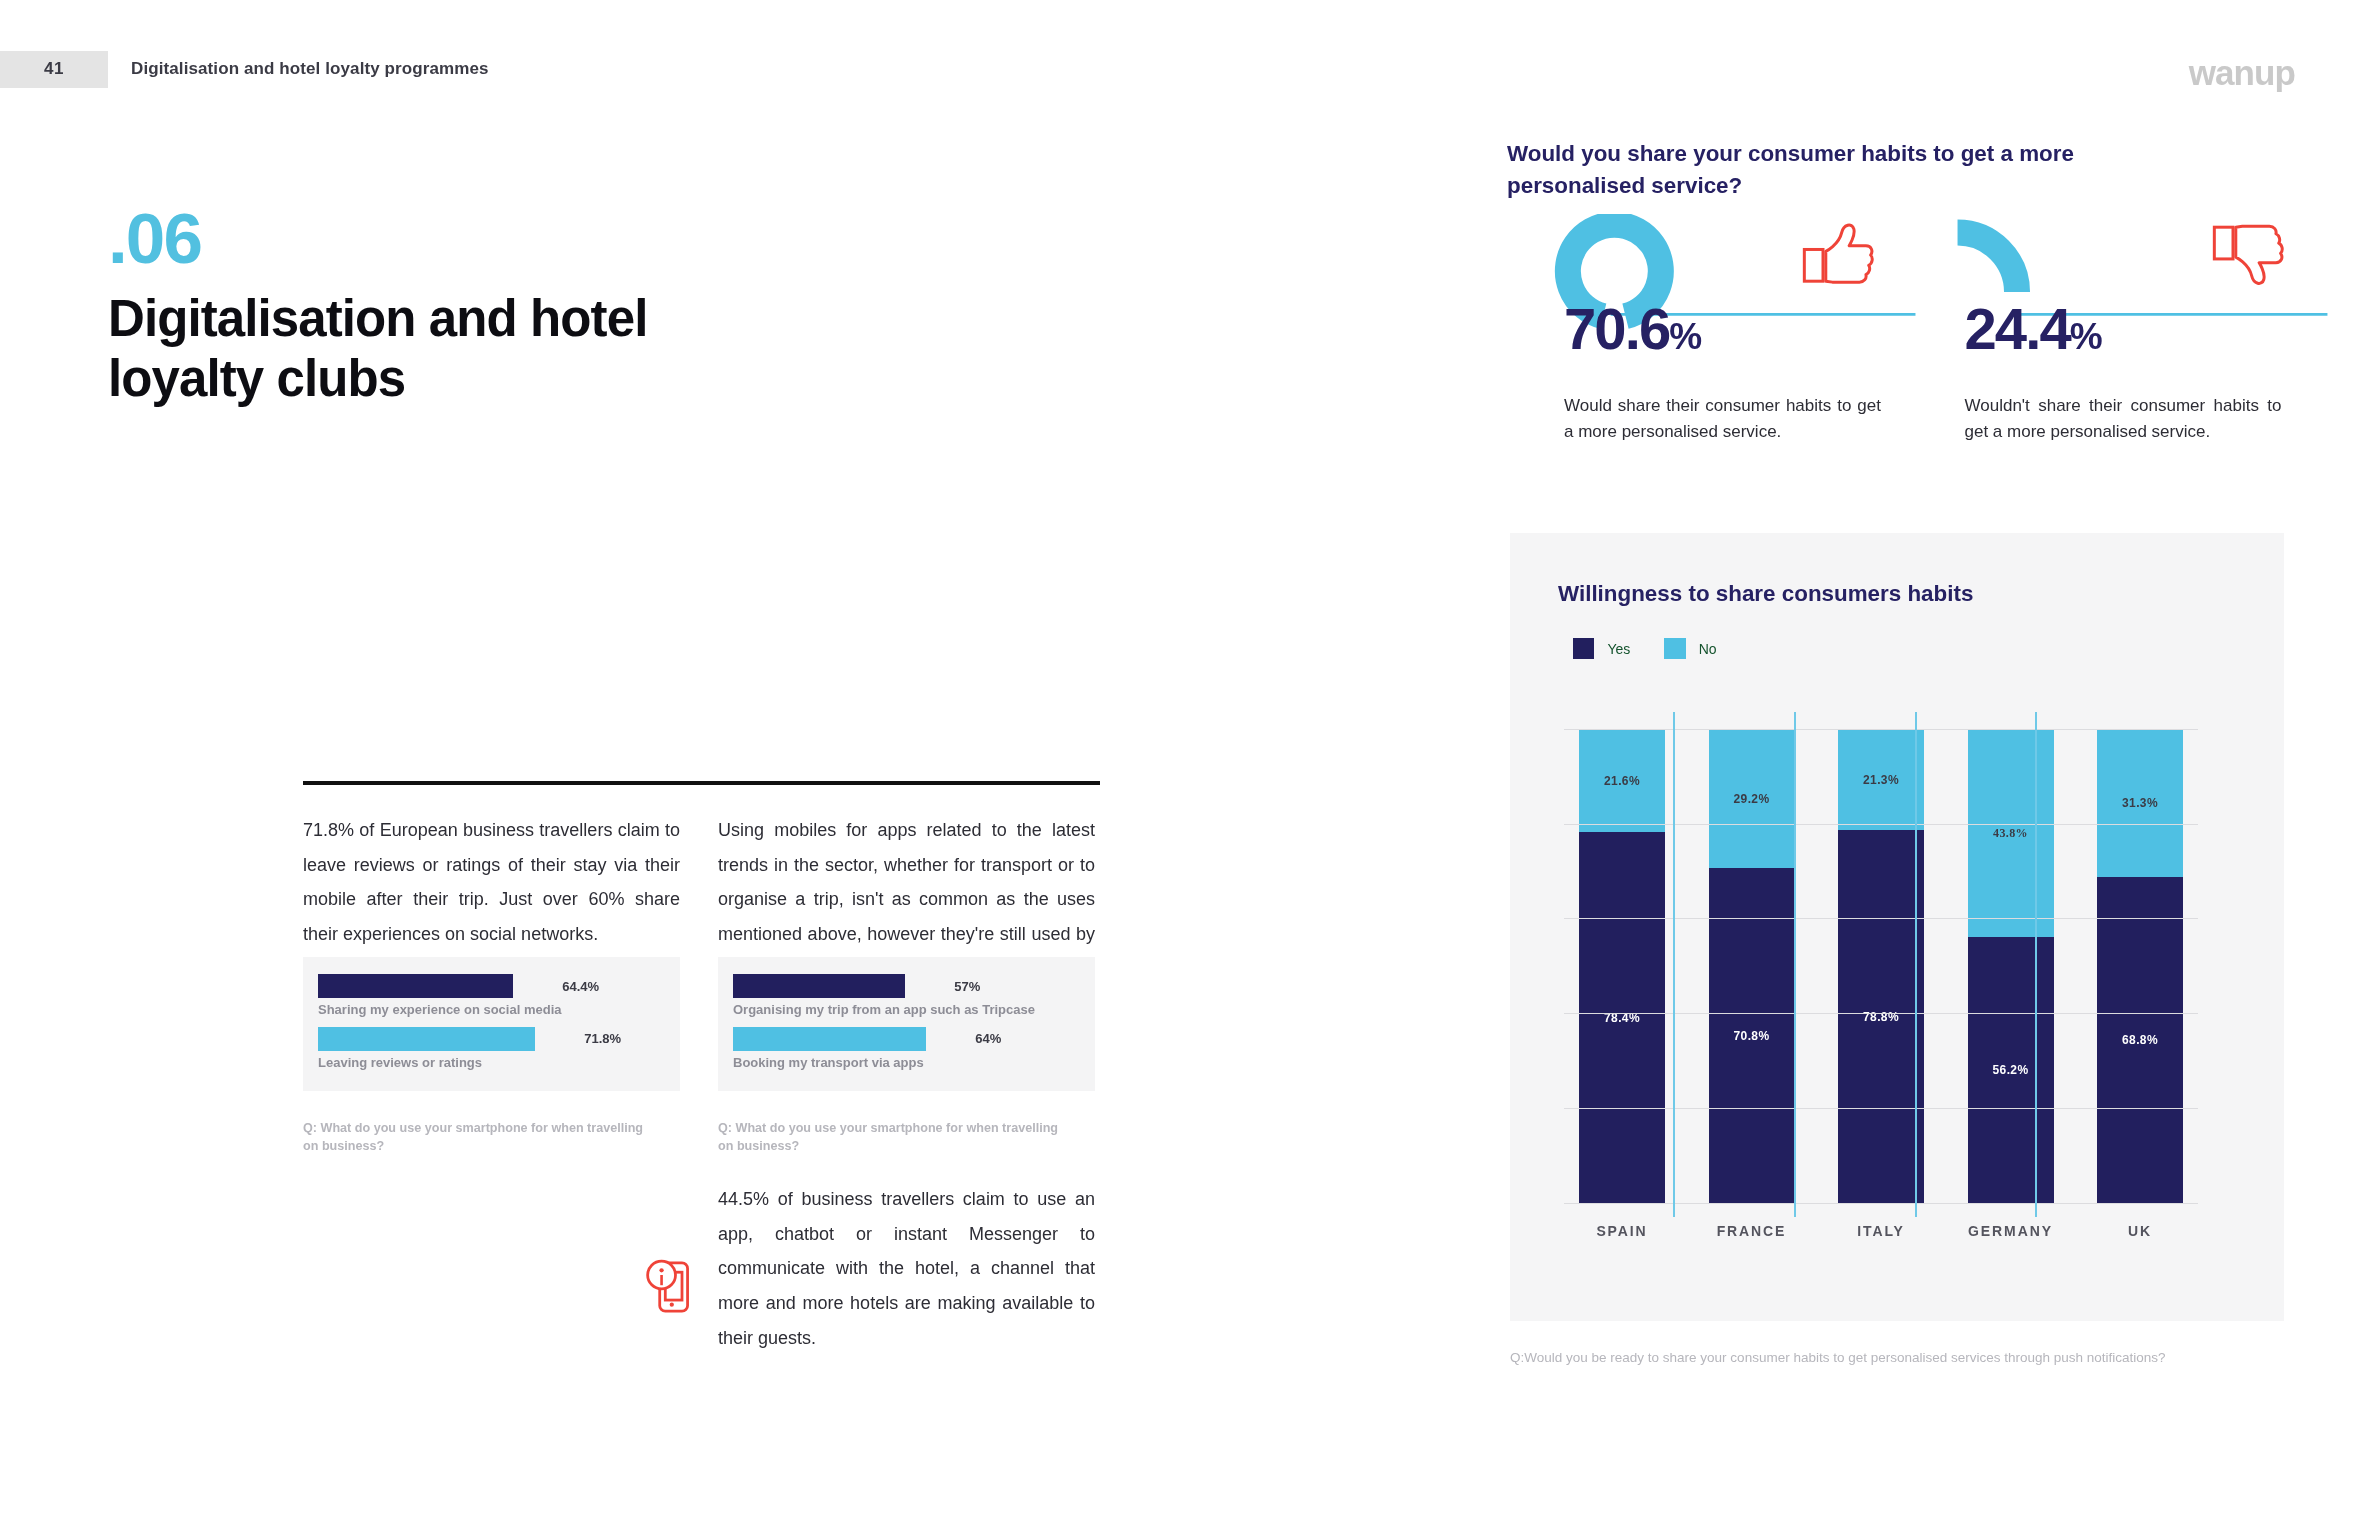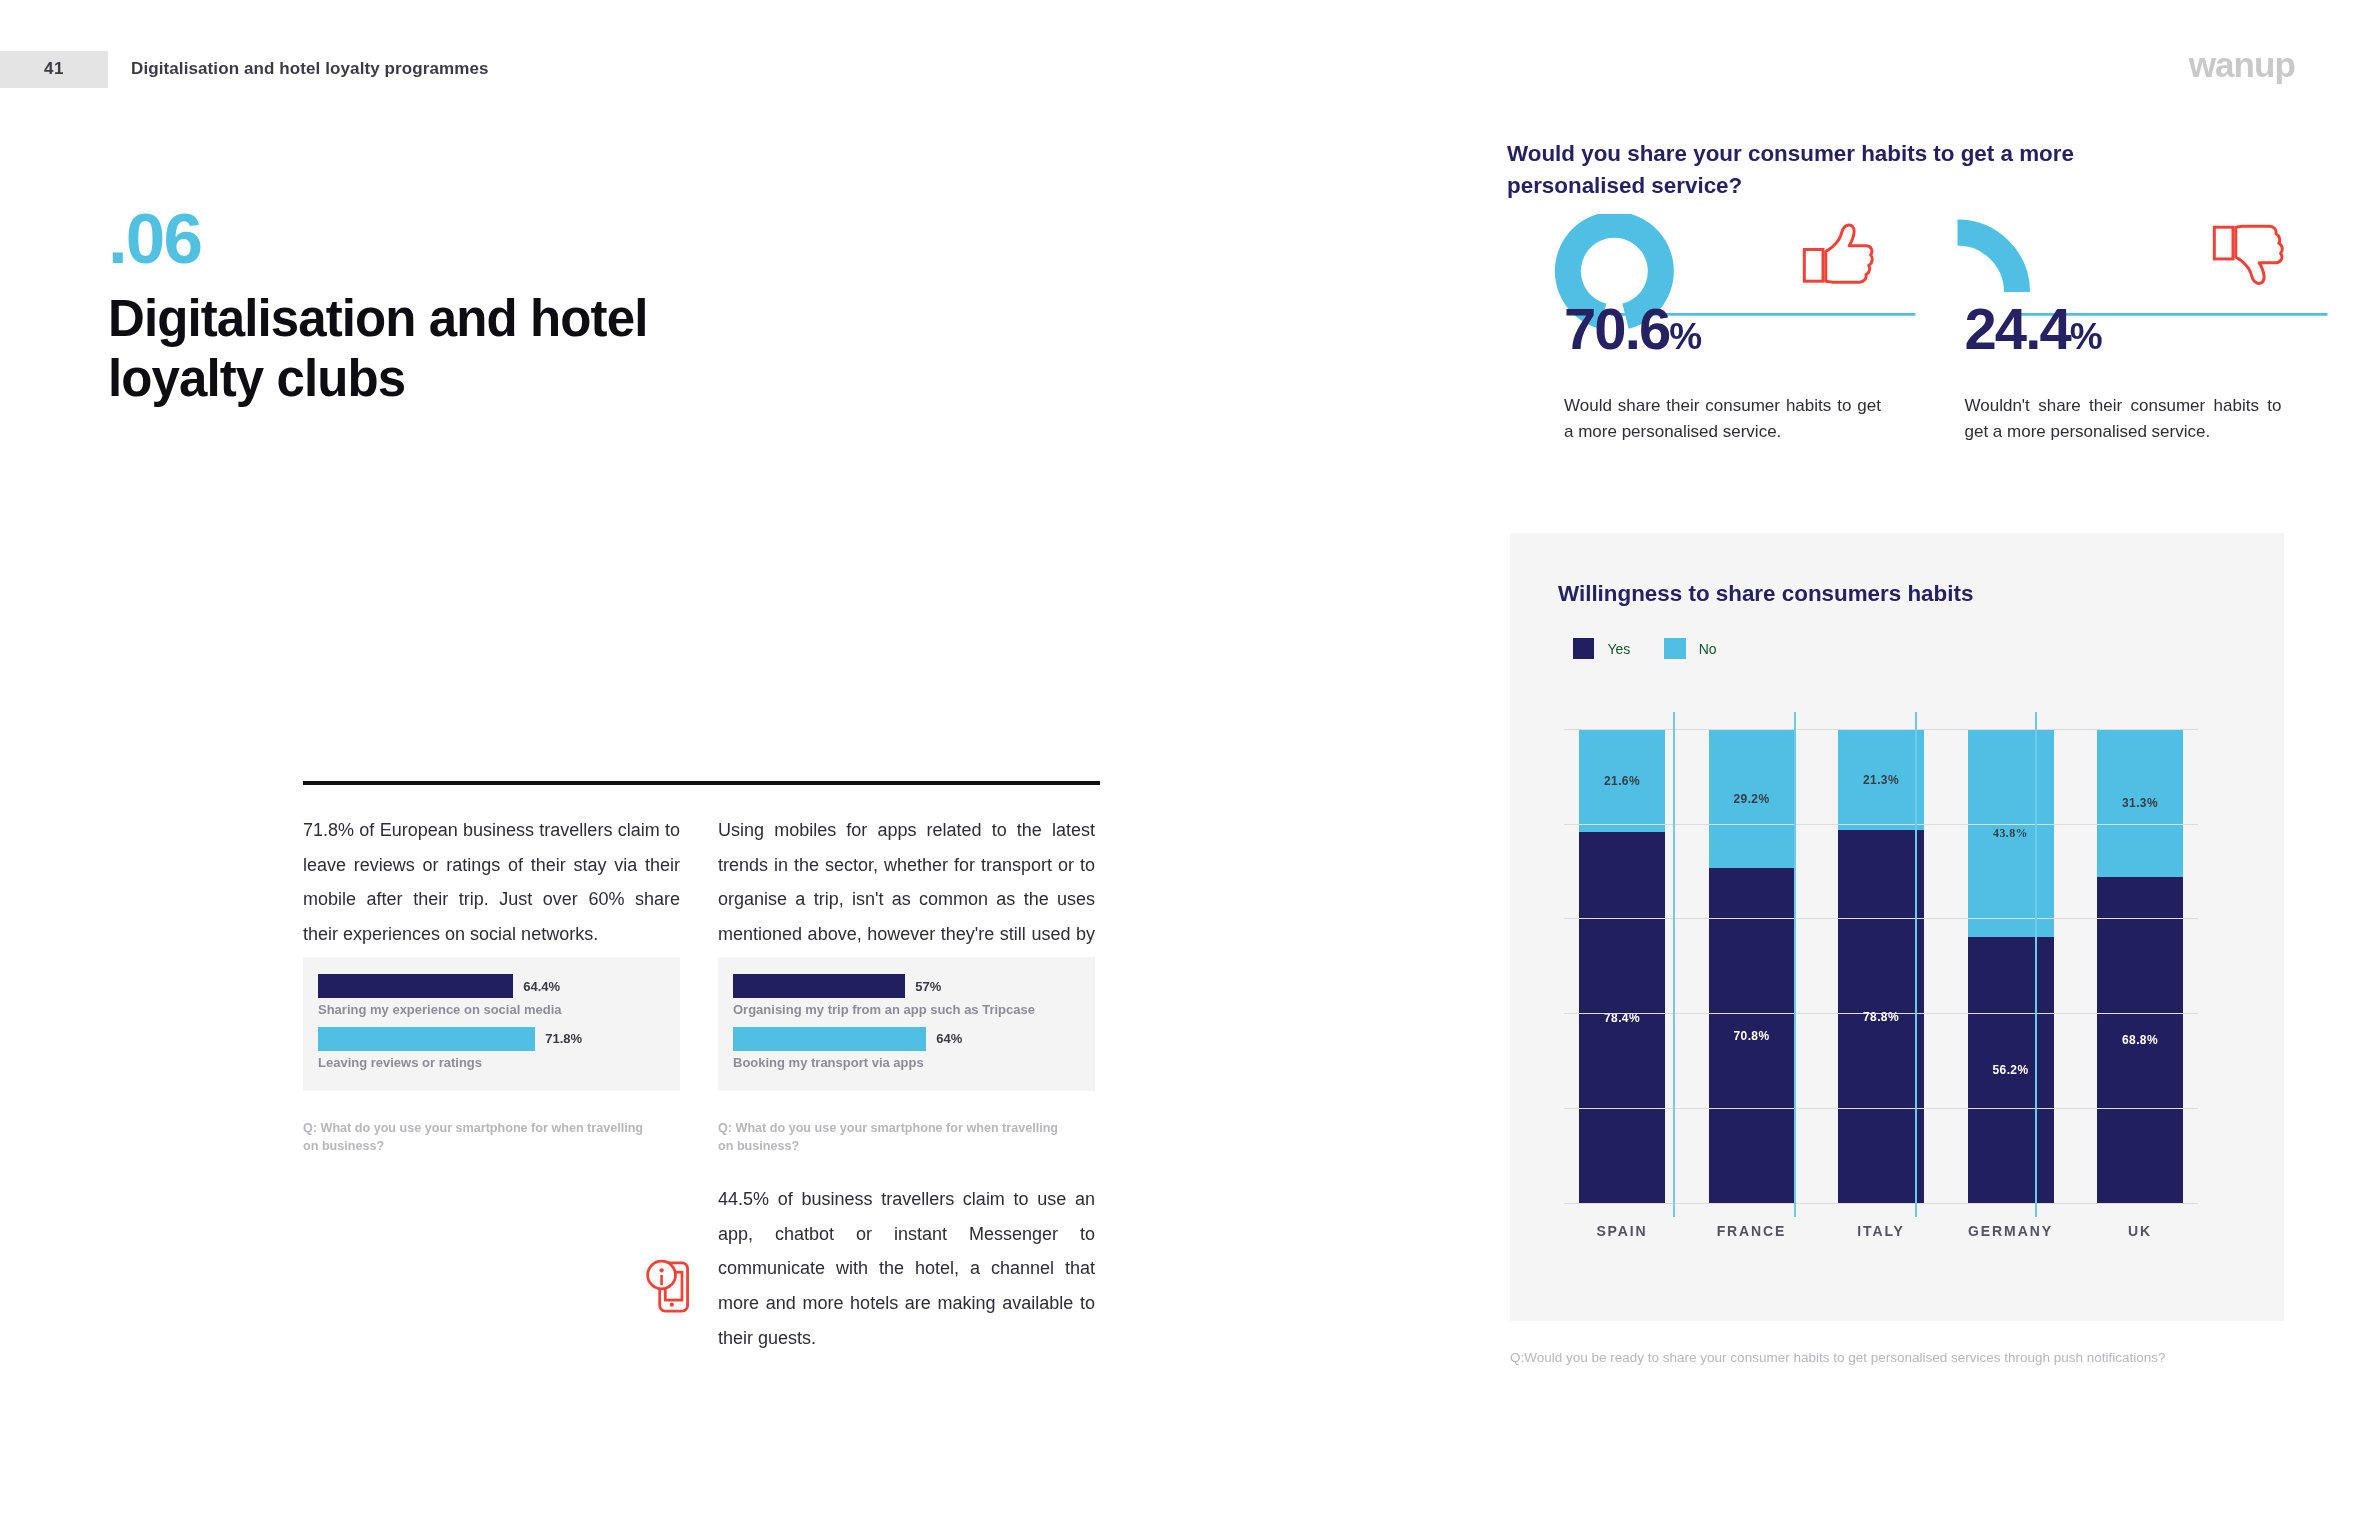--- a/index.html
+++ b/index.html
@@ -7,21 +7,21 @@
     font-family:"Liberation Sans", sans-serif; }
 
   .page { position:relative; width:2377px; height:1538px; background:#fff; overflow:hidden; }
 
   
   .hdr { position:absolute; left:0; top:51px; display:flex; align-items:center; }
   .hdr-num { background:#e4e4e4; color:#3b3b45; font-weight:bold; font-size:17px;
     padding:8.4px 0; width:108px; text-align:center; letter-spacing:0.5px; }
   .hdr-title { color:#3b3b45; font-weight:bold; font-size:17px; margin-left:23px; letter-spacing:0.1px; }
 
-  .logo { position:absolute; right:82px; top:45px; font-size:35px; color:#c9c9c9;
+  .logo { position:absolute; right:82px; top:53px; font-size:35px; color:#c9c9c9;
     font-weight:600; letter-spacing:-0.9px; }
 
   
   .sec-num { position:absolute; left:108px; top:203px; font-size:71px; color:#52c0e0;
     font-weight:bold; letter-spacing:-1.9px; line-height:1; }
   .sec-title { position:absolute; left:108px; top:289px; font-size:51px; color:#0d0d12;
     font-weight:bold; line-height:1.17; letter-spacing:-0.9px; width:671px; }
 
   
   .rule { position:absolute; left:303px; top:781px; width:797px; height:3.7px; background:#111; }
@@ -29,21 +29,21 @@
   .para { position:absolute; font-size:18px; line-height:1.93; color:#2d2d35;
     text-align:justify; }
   .p1 { left:303px; top:813px; width:377px; }
   .p2 { left:718px; top:813px; width:377px; }
   .p3 { left:718px; top:1182px; width:377px; }
 
   
   .panel { position:absolute; background:#f4f4f5; padding:17px 15px 13px 15px; }
   .panel.a { left:303px; top:957px; width:377px; height:134px; }
   .panel.b { left:718px; top:957px; width:377px; height:134px; }
-  .mini-row { display:flex; align-items:center; }
+  .mini-row { display:flex; align-items:center;gap:39px; }
   .mini-bar { height:24px; }
   .mini-bar.navy { background:#221f5e; }
   .mini-bar.cyan { background:#4fc0e3; }
   .mini-val { font-size:13px; font-weight:bold; color:#3b3b45; margin-left:10.3px; white-space:nowrap; }
   .mini-lbl { font-size:13px; font-weight:bold; color:#8d8d96; margin:3.7px 0 10.3px 0; }
 
   .qnote { position:absolute; font-size:12.6px; line-height:1.45; color:#b6b6bc; font-weight:bold; }
   .qnote.a { left:303px; top:1119px; width:345px; }
   .qnote.b { left:718px; top:1119px; width:345px; }
 

